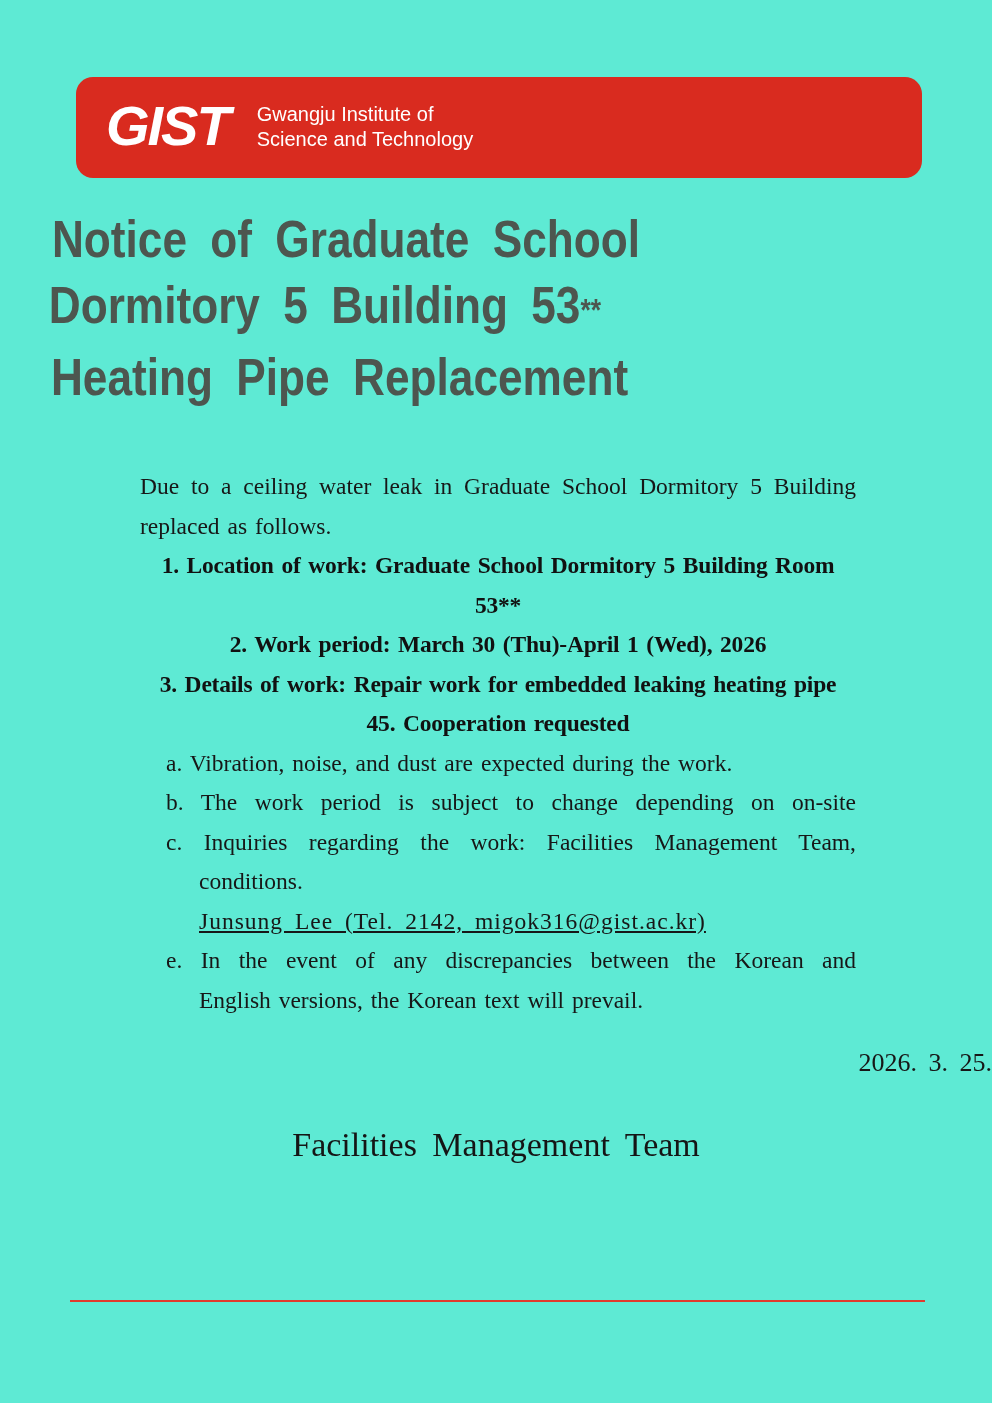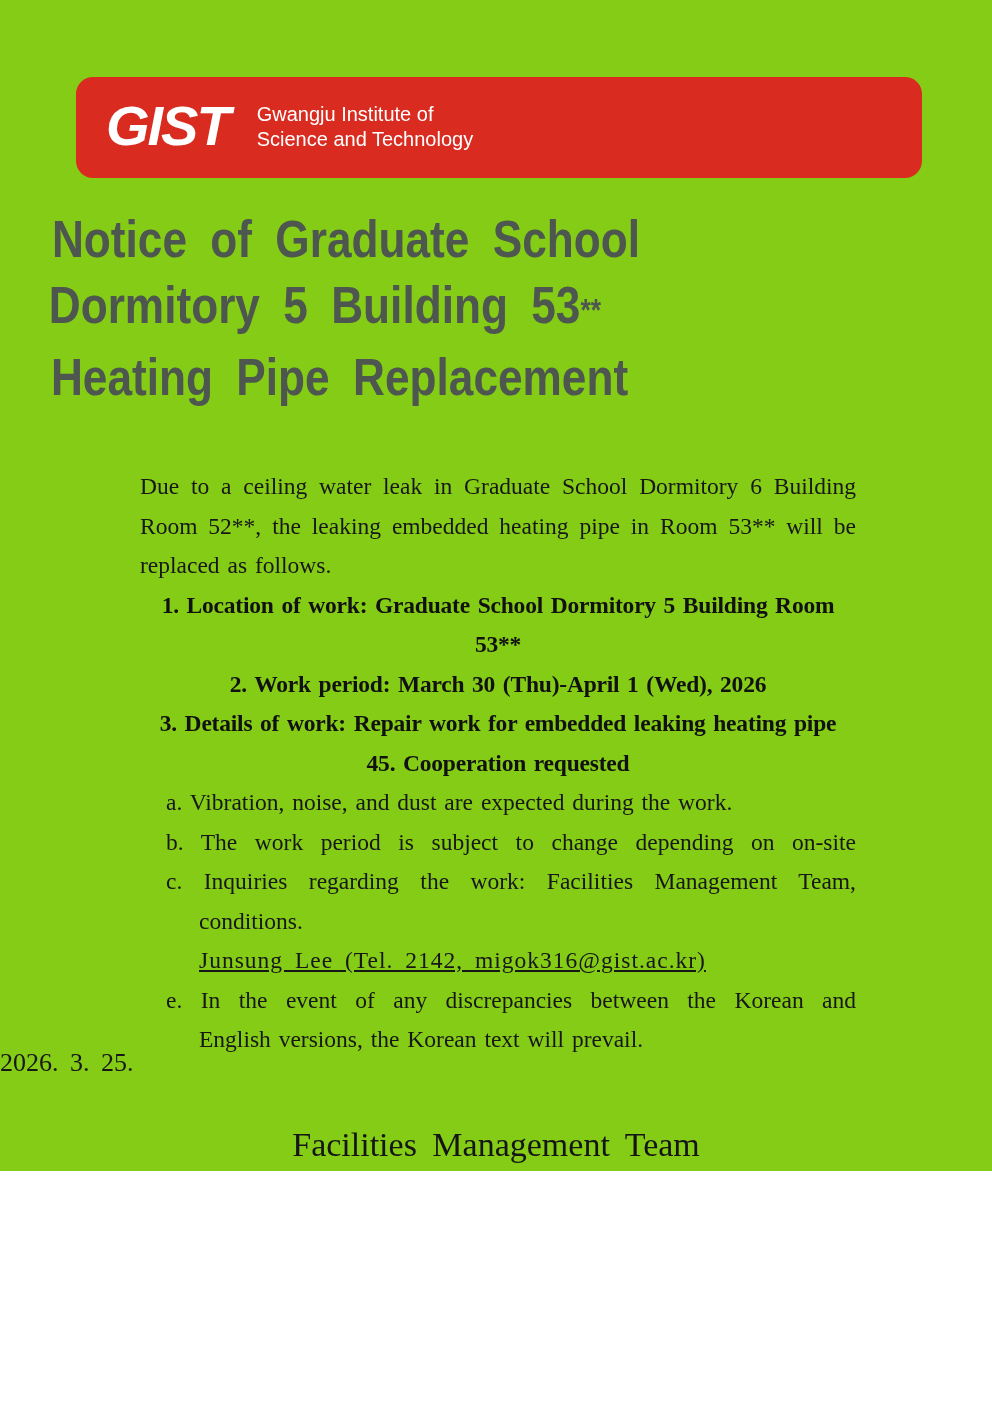--- a/index.html
+++ b/index.html
@@ -1,20 +1,20 @@
 <!DOCTYPE html>
 <html style="--banner-red: #d92b1f; --title-gray: #4d564f; --line-red: #e03a2e;"><head>
 <meta charset="utf-8">
 <style>
   html, body { margin: 0; padding: 0; background: #ffffff; }
   .page {
     position: relative;
     width: 992px;
-    height: 1171px;
-    background: #84cc16;
+    height: 1403px;
+    background: #5eead4;
     font-family: "Liberation Serif", serif;
     overflow: hidden;
   }
 
   
   .banner {
     position: absolute;
     left: 76px; top: 77px;
     width: 846px; height: 101px;
     background: var(--banner-red, #d92b1f);
@@ -75,21 +75,21 @@
   .just { text-align: justify; text-align-last: justify; }
   .it { font-weight: bold; letter-spacing: -0.2px; color: #111; text-align: center; }
   .sub { padding-left: 26px; }
   .cont { padding-left: 59px; }
   .sp { letter-spacing: 1px; word-spacing: 5px; text-decoration: underline; }
 
   
   .date {
     position: absolute;
     left: 0; right: 0; top: 1048px;
-    text-align: left;
+    text-align: right;
     font-size: 26px;
     word-spacing: 5px;
     color: #171717;
   }
   .team {
     position: absolute;
     left: 0; right: 0; top: 1126px;
     text-align: center;
     font-size: 34px;
     word-spacing: 7px;
@@ -116,22 +116,21 @@
   </div>
 
   <div class="title-block">
     <span class="title-line"><span class="squeeze">Notice of Graduate School</span></span>
     <span class="title-line"><span class="squeeze"><span>Dormitory 5 Building 53</span><span class="t-ast">**</span></span></span>
     <span class="title-line"><span class="squeeze">Heating Pipe Replacement</span></span>
   </div>
 
   <div class="content">
     <div class="para">
-      <div class="ln just">Due to a ceiling water leak in Graduate School Dormitory 6 Building</div>
-      <div class="ln just">Room 52**, the leaking embedded heating pipe in Room 53** will be</div>
+      <div class="ln just">Due to a ceiling water leak in Graduate School Dormitory 5 Building</div>
       <div class="ln">replaced as follows.</div>
     </div>
 
     <div class="items">
       <div class="ln it">1. Location of work: Graduate School Dormitory 5 Building Room 53**</div>
       <div class="ln it">2. Work period: March 30 (Thu)-April 1 (Wed), 2026</div>
       <div class="ln it">3. Details of work: Repair work for embedded leaking heating pipe</div>
       <div class="ln it">45. Cooperation requested</div>
     </div>
 

